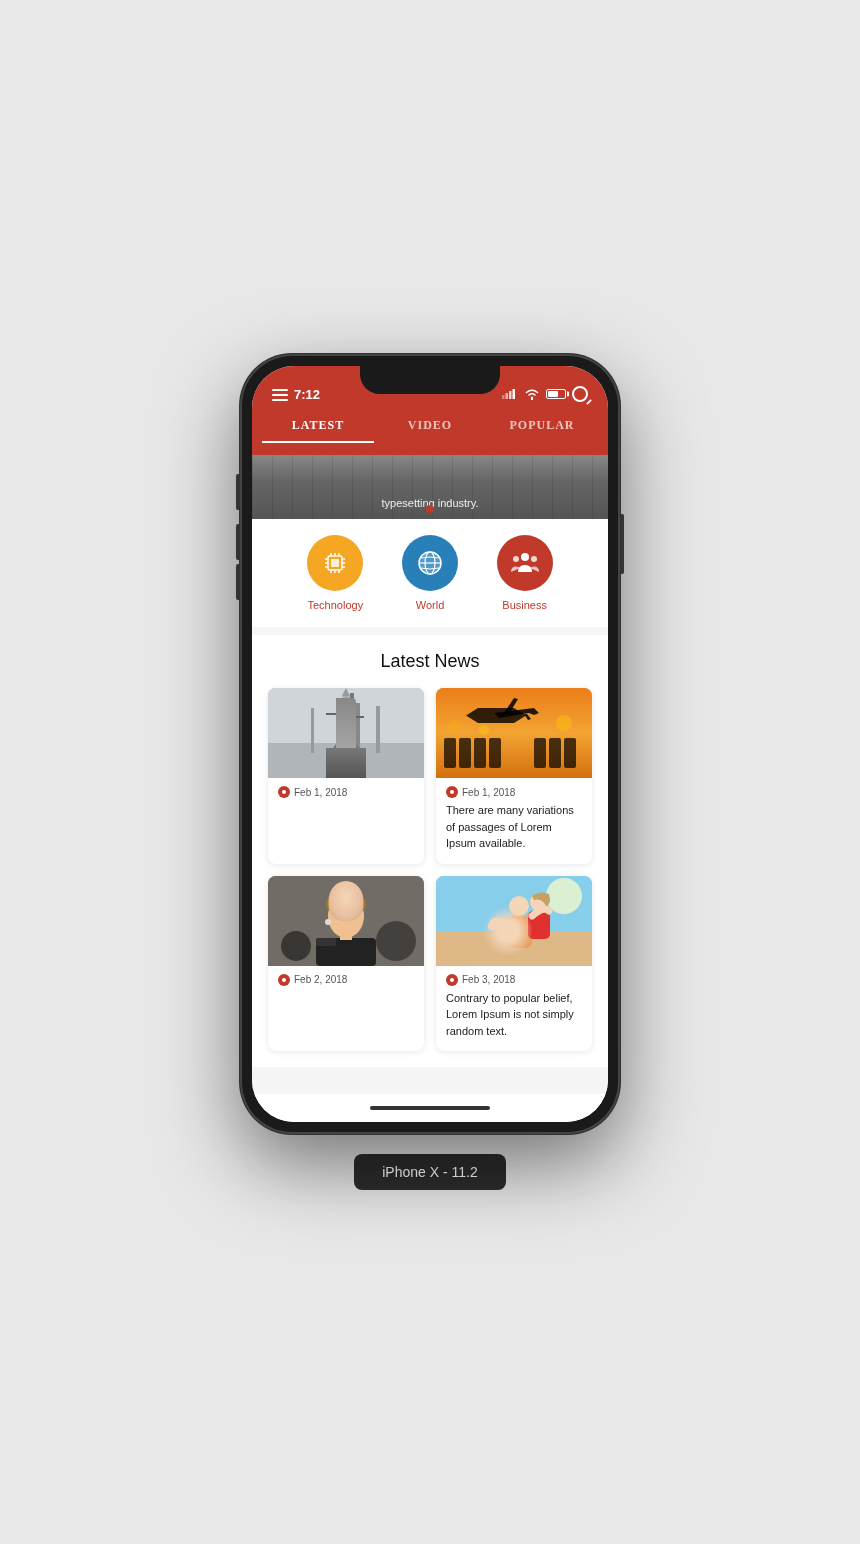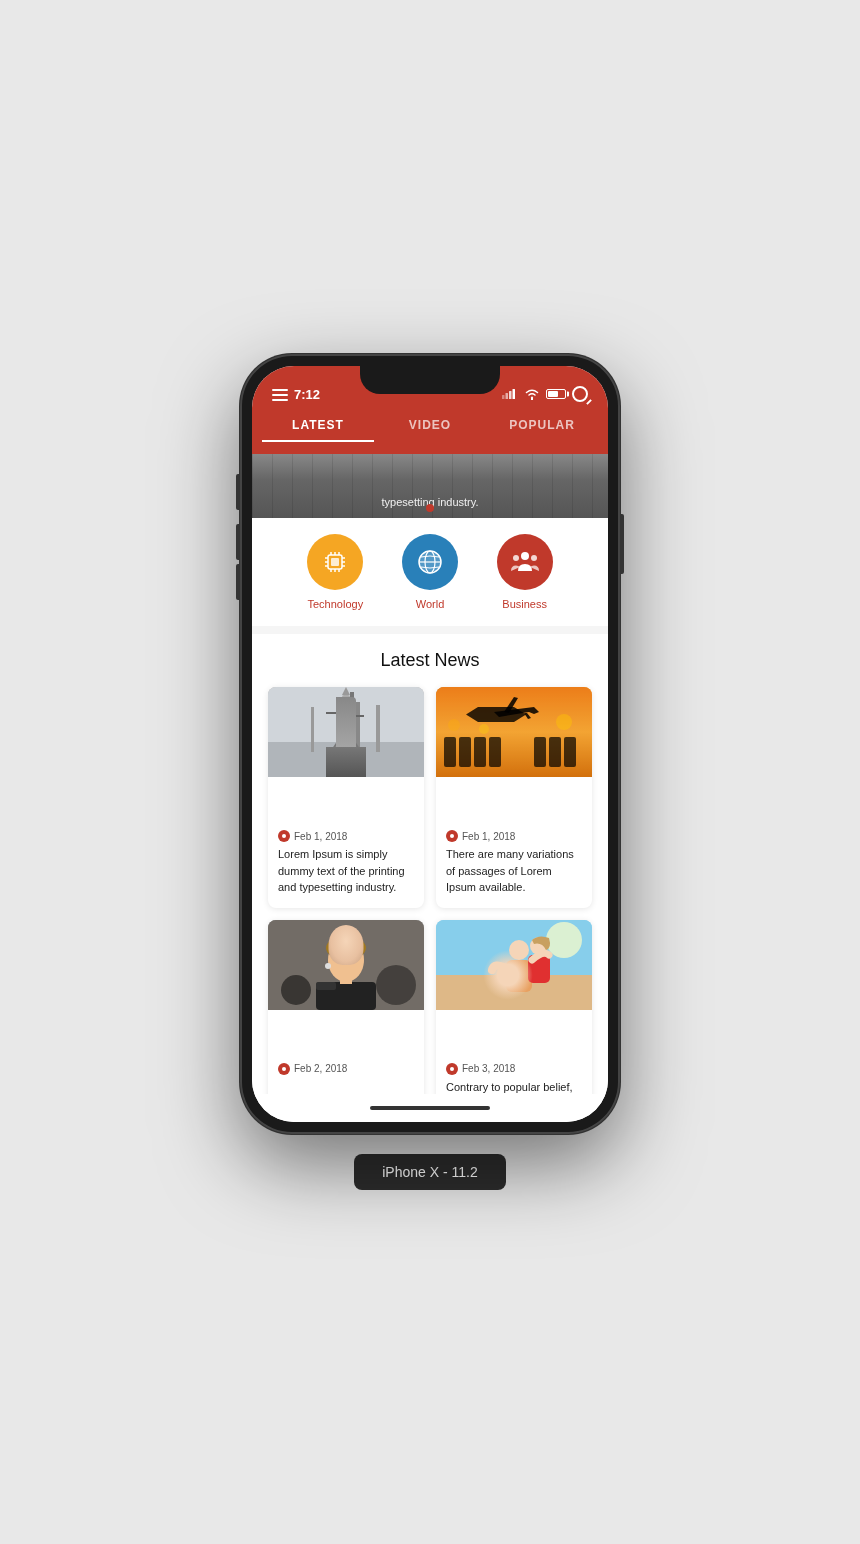--- a/index.html
+++ b/index.html
@@ -177,20 +177,21 @@
     }
     .nav-tab {
       flex: 1;
       text-align: center;
       color: rgba(255,255,255,0.7);
       font-size: 12px;
       font-weight: 600;
       letter-spacing: 1px;
       padding: 8px 0;
       cursor: pointer;
+      font-family: Liberation Serif, serif;
     }
     .nav-tab.active {
       color: white;
       border-bottom: 2px solid white;
     }
 
     
     .content-area {
       flex: 1;
       overflow-y: auto;
@@ -377,21 +378,20 @@
       position: absolute;
       bottom: 10px;
       left: 30%;
       width: 50px;
       height: 50px;
       background: radial-gradient(ellipse, #f5d5b8 30%, transparent 70%);
     }
 
     .news-card-body {
       padding: 8px 10px 12px;
-      margin-top: 45px;
     }
     .news-date {
       display: flex;
       align-items: center;
       gap: 4px;
       margin-bottom: 4px;
     }
     .date-icon {
       width: 12px;
       height: 12px;
@@ -590,21 +590,20 @@
 
                   <rect x="45" y="20" width="3" height="45" fill="#999"></rect>
                   <rect x="110" y="18" width="4" height="47" fill="#999"></rect>
                 </svg>
               </div>
               <div class="news-card-body">
                 <div class="news-date">
                   <div class="date-icon"></div>
                   <span class="date-text">Feb 1, 2018</span>
                 </div>
-                <p class="news-desc">Lorem Ipsum is simply dummy text of the printing and typesetting industry.</p>
               </div>
             </div>
 
             <div class="news-card">
               <div class="news-image img-airport">
                 <svg width="100%" height="90" viewBox="0 0 160 90" preserveAspectRatio="xMidYMid slice">
 
                   <defs>
                     <linearGradient id="sunsetGrad" x1="0" y1="0" x2="0" y2="1">
                       <stop offset="0%" stop-color="#e87020"></stop>

